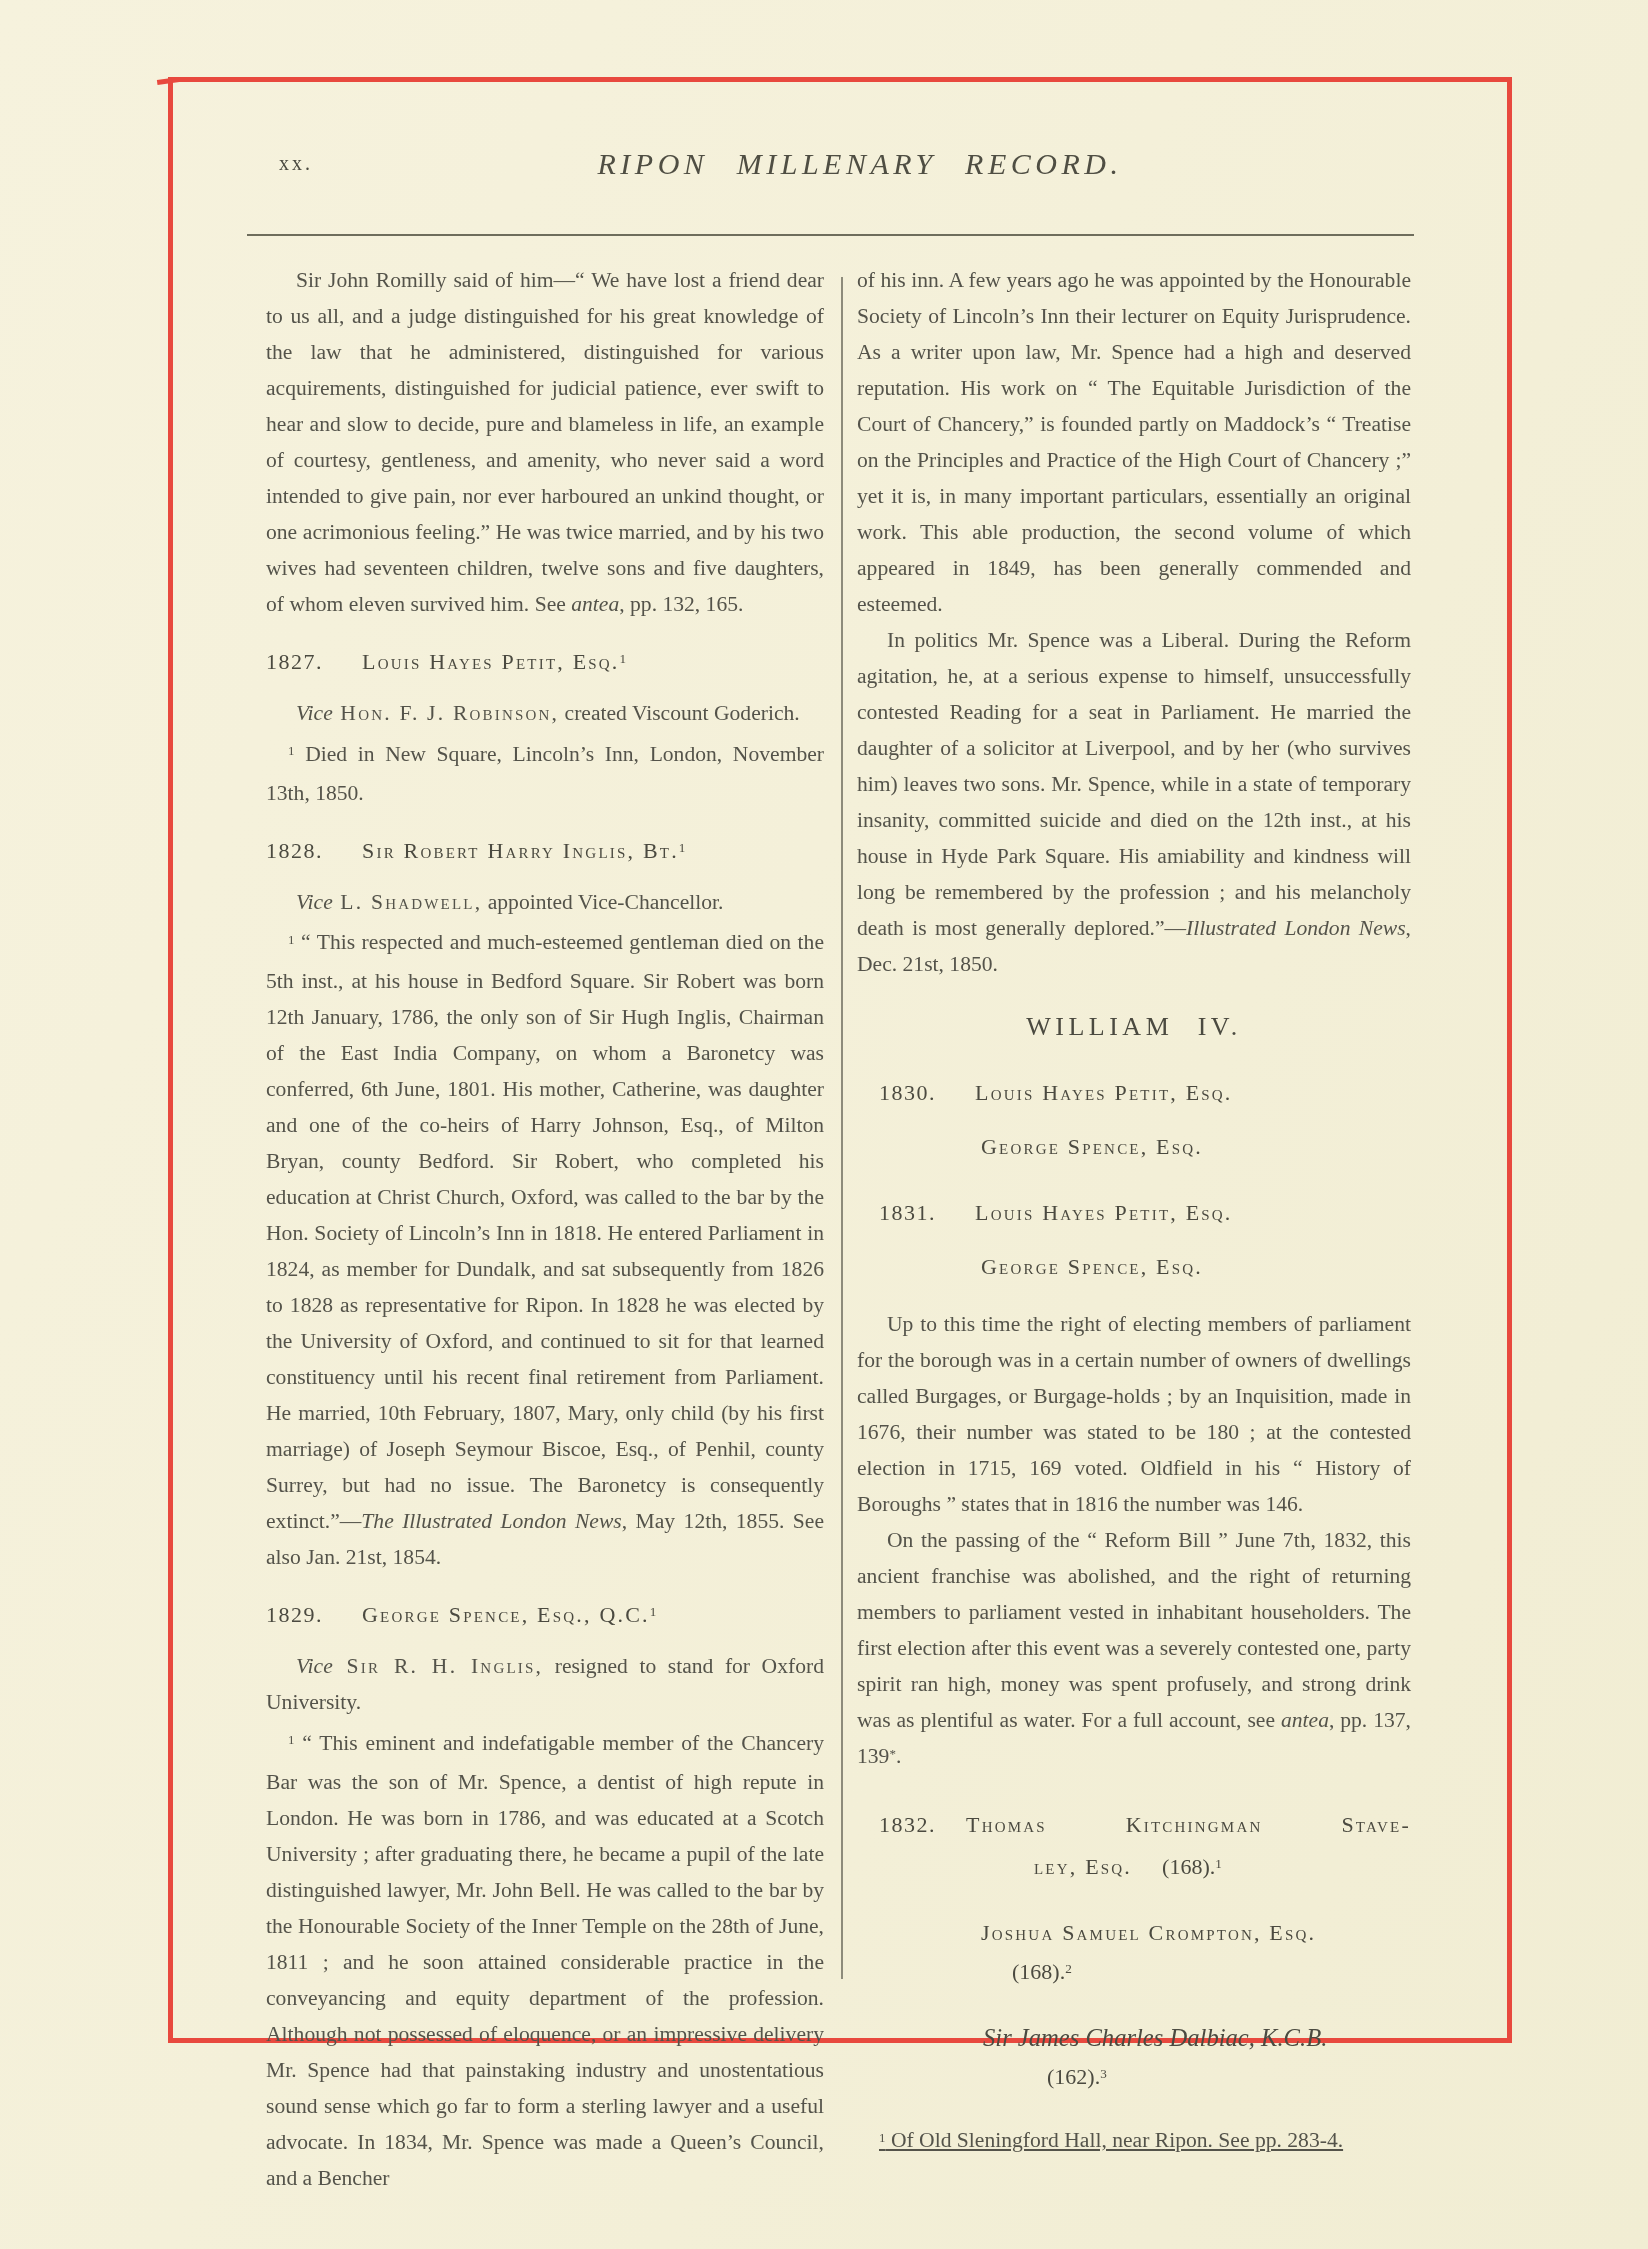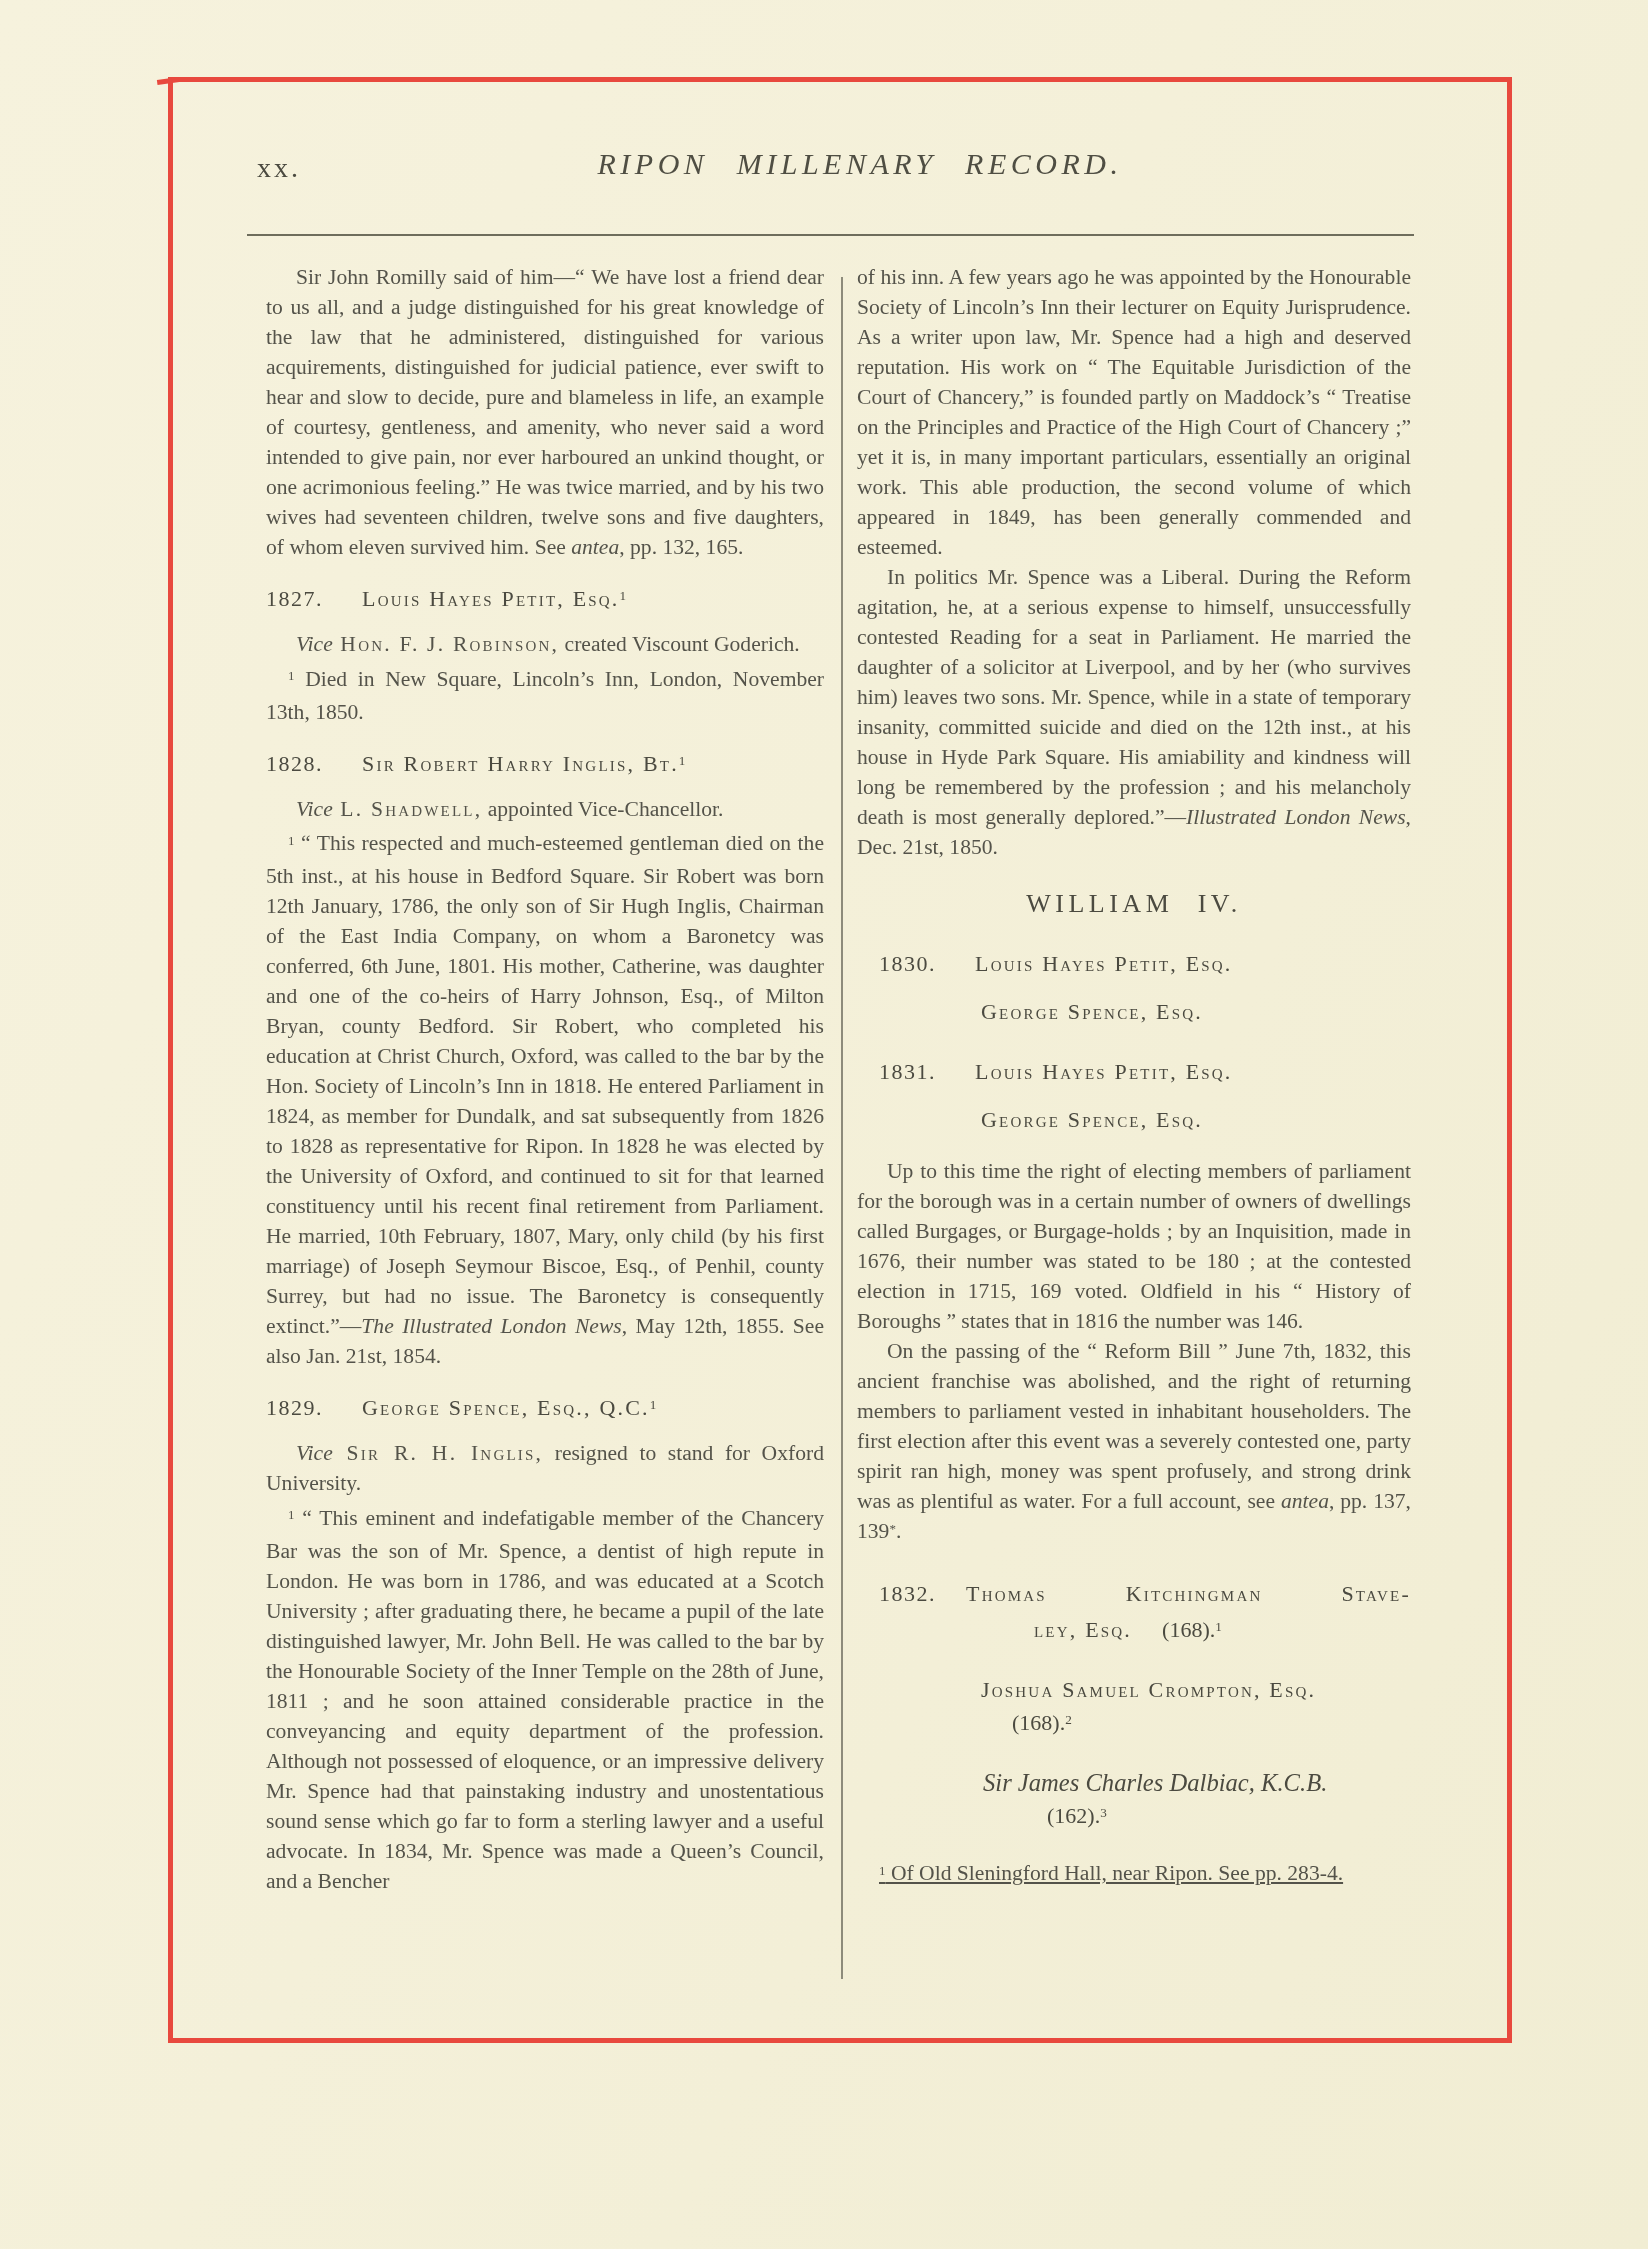--- a/index.html
+++ b/index.html
@@ -23,38 +23,38 @@
   .frame{
     position:absolute;left:168px;top:77px;width:1344px;height:1966px;
     border:5.2px solid var(--red);
   }
   
   .frame::before{
     content:"";position:absolute;left:-16.4px;top:-5.2px;width:22px;height:5.2px;
     background:var(--red);transform:rotate(-8deg);transform-origin:right center;
   }
   .pageno{
-    position:absolute;left:257px;top:152px;
-    font-size:28px;letter-spacing:3px;color:var(--ink-dark);
+    position:absolute;left:279px;top:152px;
+    font-size:20px;letter-spacing:3px;color:var(--ink-dark);
   }
   .title{
     position:absolute;left:488px;top:147px;width:744px;
     text-align:center;font-style:italic;
     font-size:30px;letter-spacing:4.5px;word-spacing:16.4px;
     color:#4f4e43;
   }
   .rule{
     position:absolute;left:247px;top:234px;width:1167px;height:2.2px;
     background:var(--rule);
   }
   .divider{
     position:absolute;left:841px;top:277px;width:1.5px;height:1702px;
     background:var(--divider);
   }
-  .col{position:absolute;top:262px;font-size:21.6px;line-height:30px;}
+  .col{position:absolute;top:262px;font-size:21.6px;line-height:36px;}
   .col-left{left:266px;width:558px;}
   .col-right{left:857px;width:554px;}
 
   .blk{margin:0;}
   .para{text-indent:30px;text-align:justify;}
   .para-flush{text-align:justify;}
   .col-right .para{margin-top:0;}
   .vice{text-indent:30px;text-align:justify;margin-bottom:3px;}
   .footnote{text-indent:22px;text-align:justify;margin-top:4.5px;}
 

